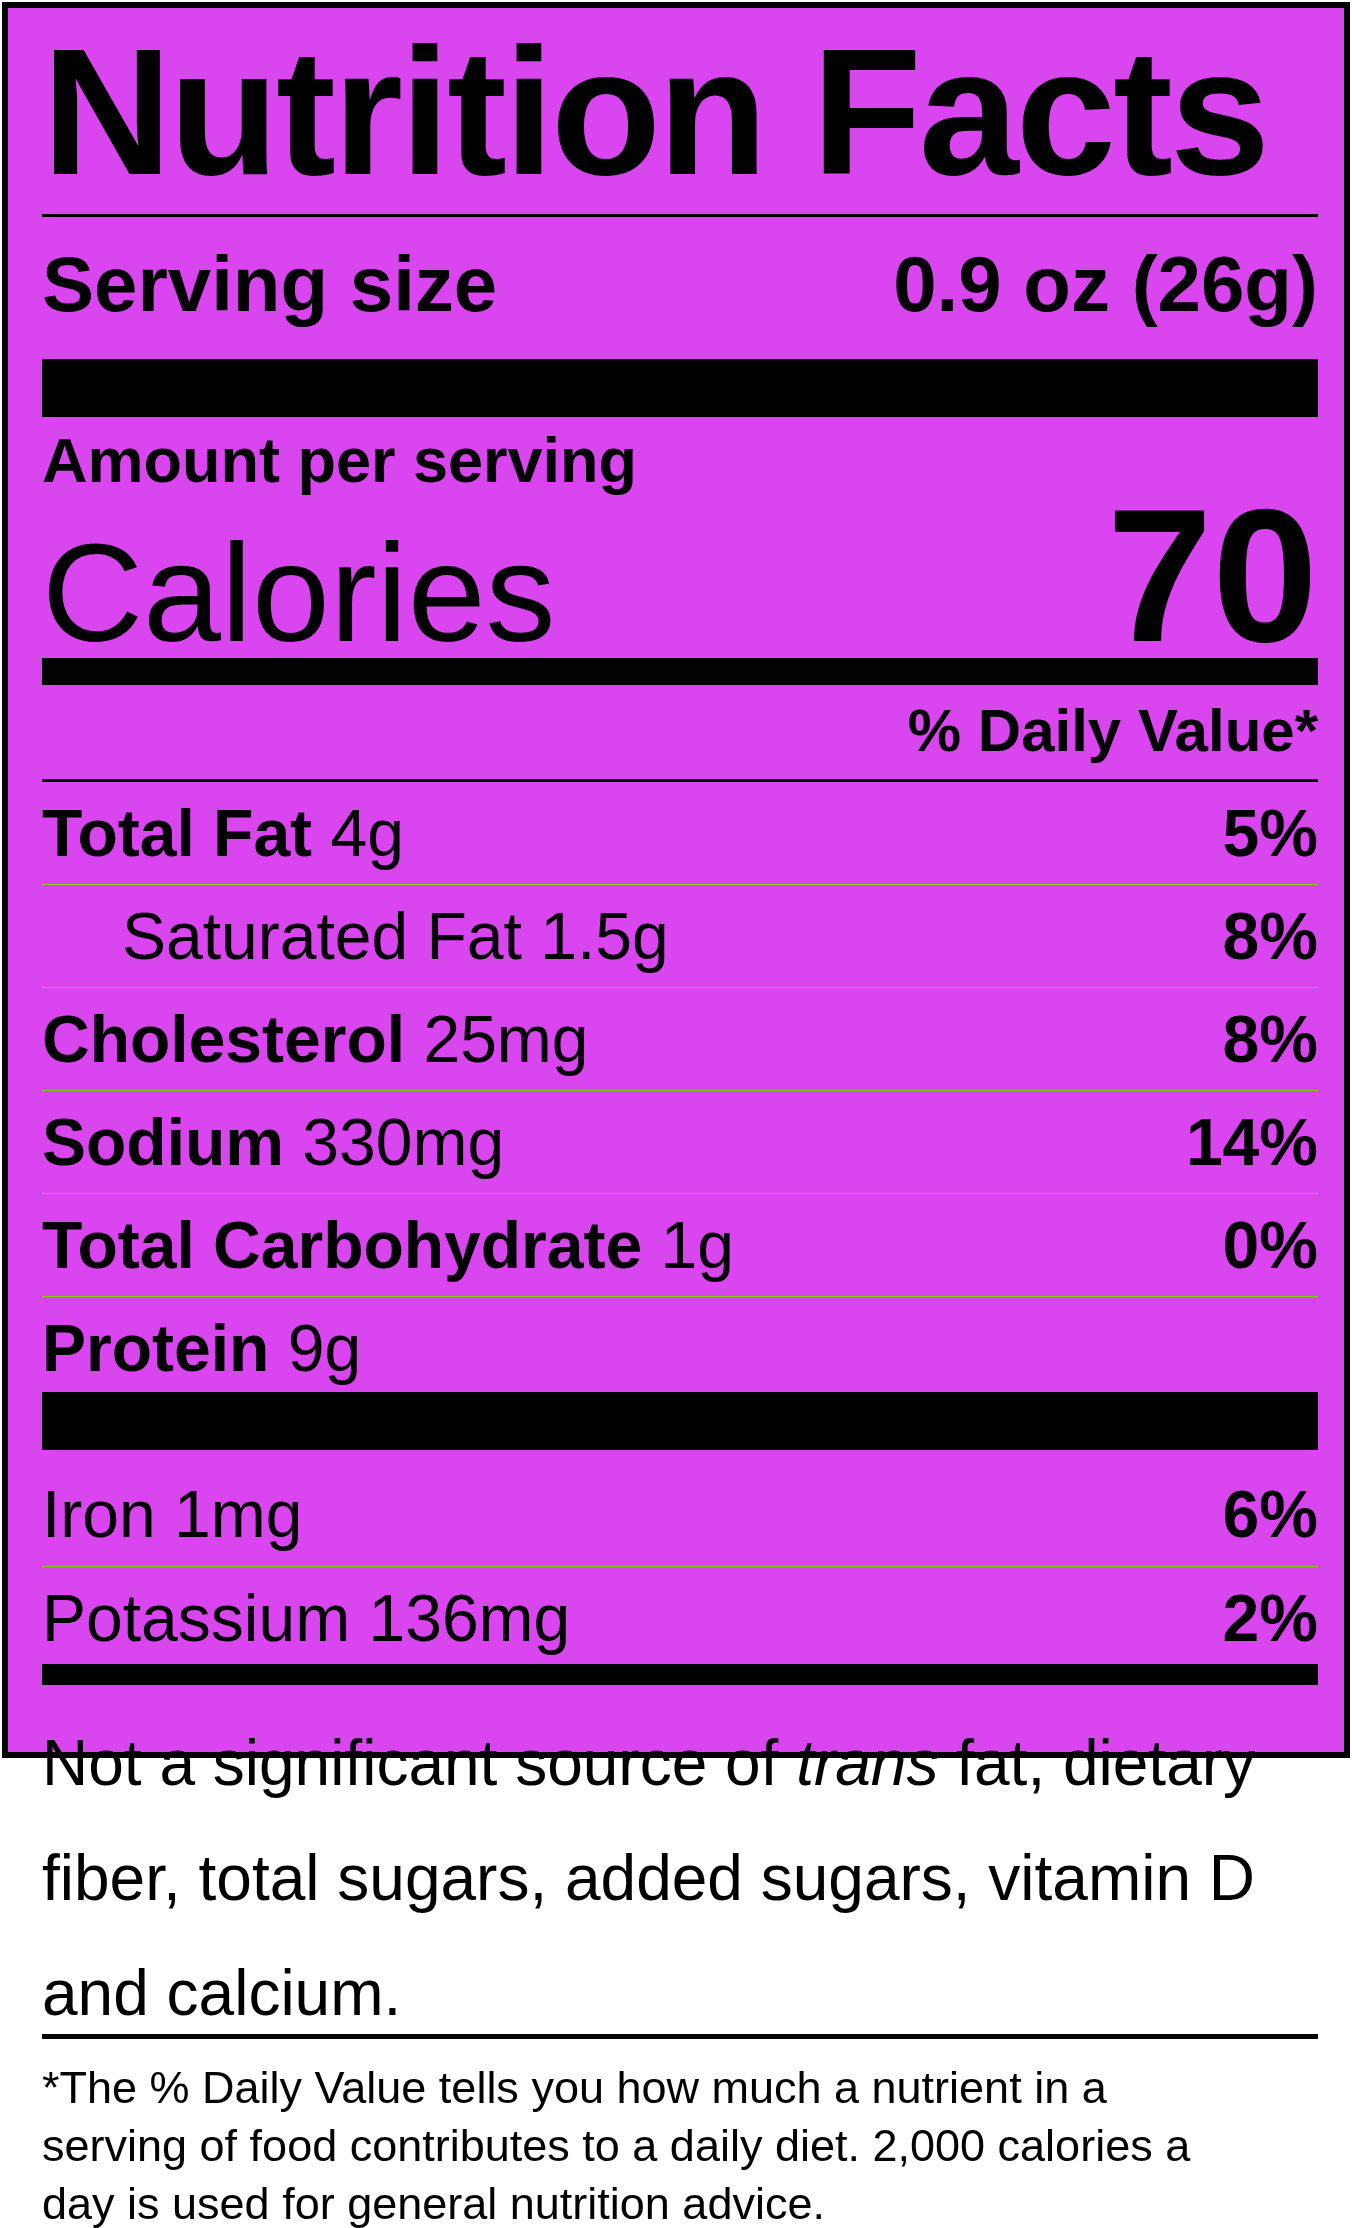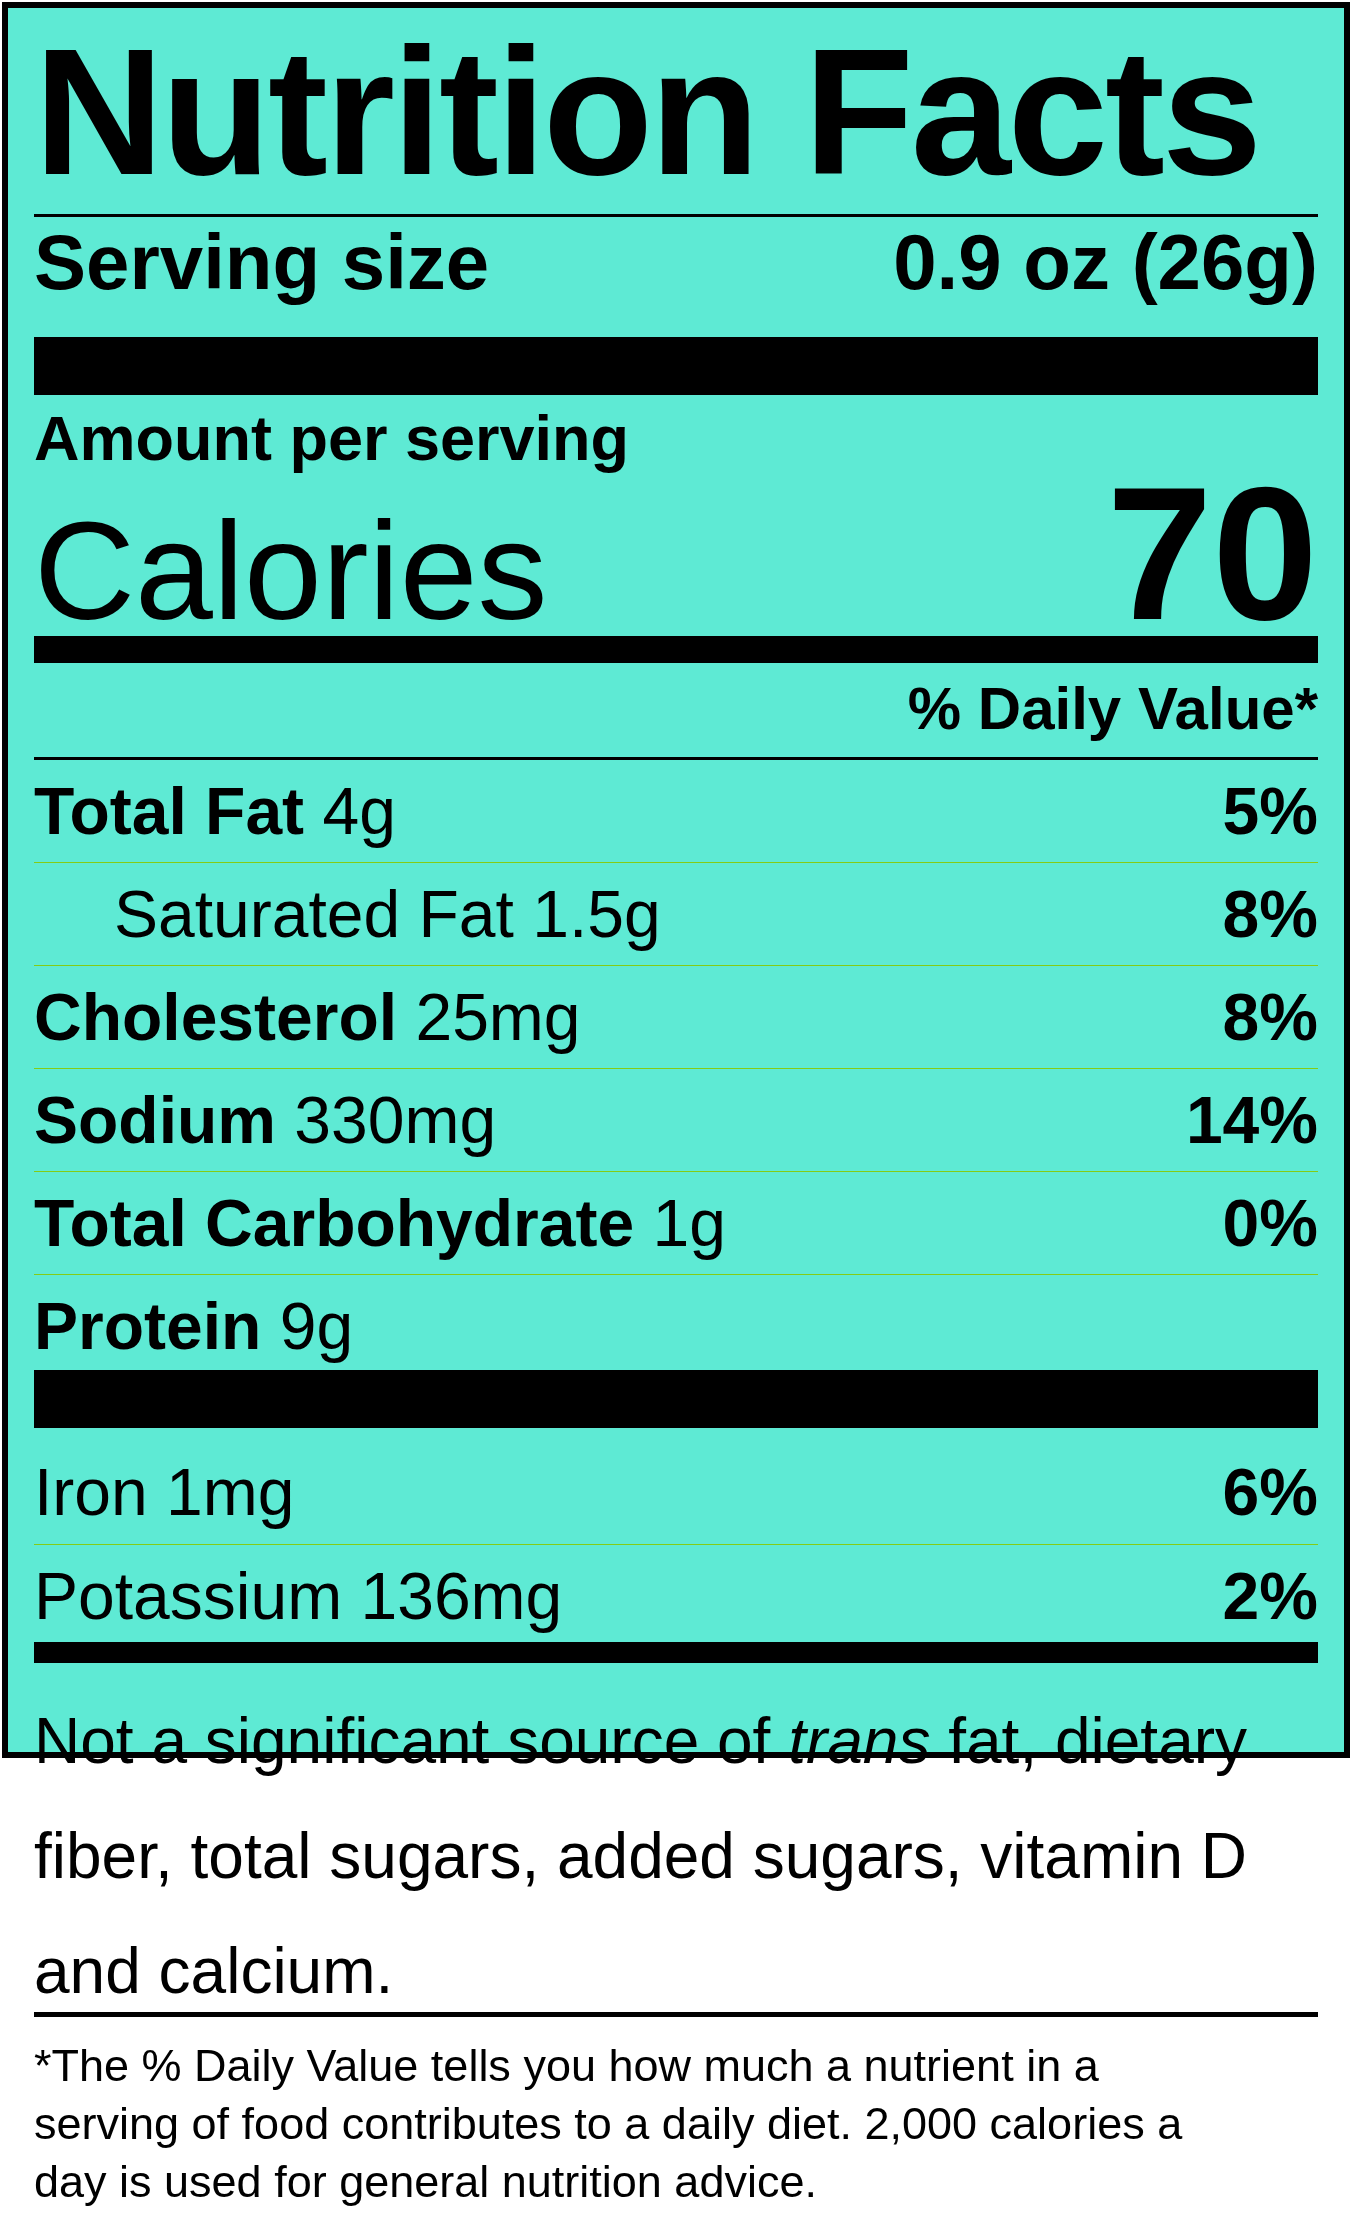--- a/index.html
+++ b/index.html
@@ -4,32 +4,32 @@
 <style>
   html, body { margin:0; padding:0; overflow:hidden; }
   body {
     width:1352px; height:2228px; background:#ffffff;
     font-family:"Liberation Sans", sans-serif; color:#000;
     position:relative;
   }
   .label {
     position:absolute; top:2px; left:2px; width:1348px; height:1756px;
     box-sizing:border-box; border:6px solid #000;
-    padding:10px 26px 8px 26px; background:#5eead4;
+    padding:10px 26px 8px 34px; background:#d946ef;
   }
   .b { font-weight:bold; }
   .title {
     font-size:180px; font-weight:bold; line-height:180px; letter-spacing:-3px;
     margin:4px 0 0 0; padding-bottom:12px; border-bottom:3px solid #000;
     white-space:nowrap;
   }
   .serving-line { font-size:64px; line-height:64px; padding-top:18px; white-space:nowrap; }
   .serving-size-row {
     display:flex; justify-content:space-between; align-items:baseline;
-    font-size:78px; line-height:78px; margin-top:6px; font-weight:bold; white-space:nowrap;
+    font-size:78px; line-height:78px; margin-top:28px; font-weight:bold; white-space:nowrap;
   }
   .bar { background:#000; width:100%; }
   .bar-top { height:58px; margin-top:36px; }
   .amount { font-size:63px; font-weight:bold; line-height:63px; margin-top:12px; }
   .calories-row { display:flex; justify-content:space-between; align-items:baseline; margin-top:8px; }
   .calories-word { font-size:140px; font-weight:normal; line-height:110px; }
   .calories-num  { font-size:190px; font-weight:bold; line-height:150px; }
   .bar-mid { height:27px; margin-top:8px; }
   .dv-header {
     text-align:right; font-weight:bold; font-size:60px; line-height:60px;

